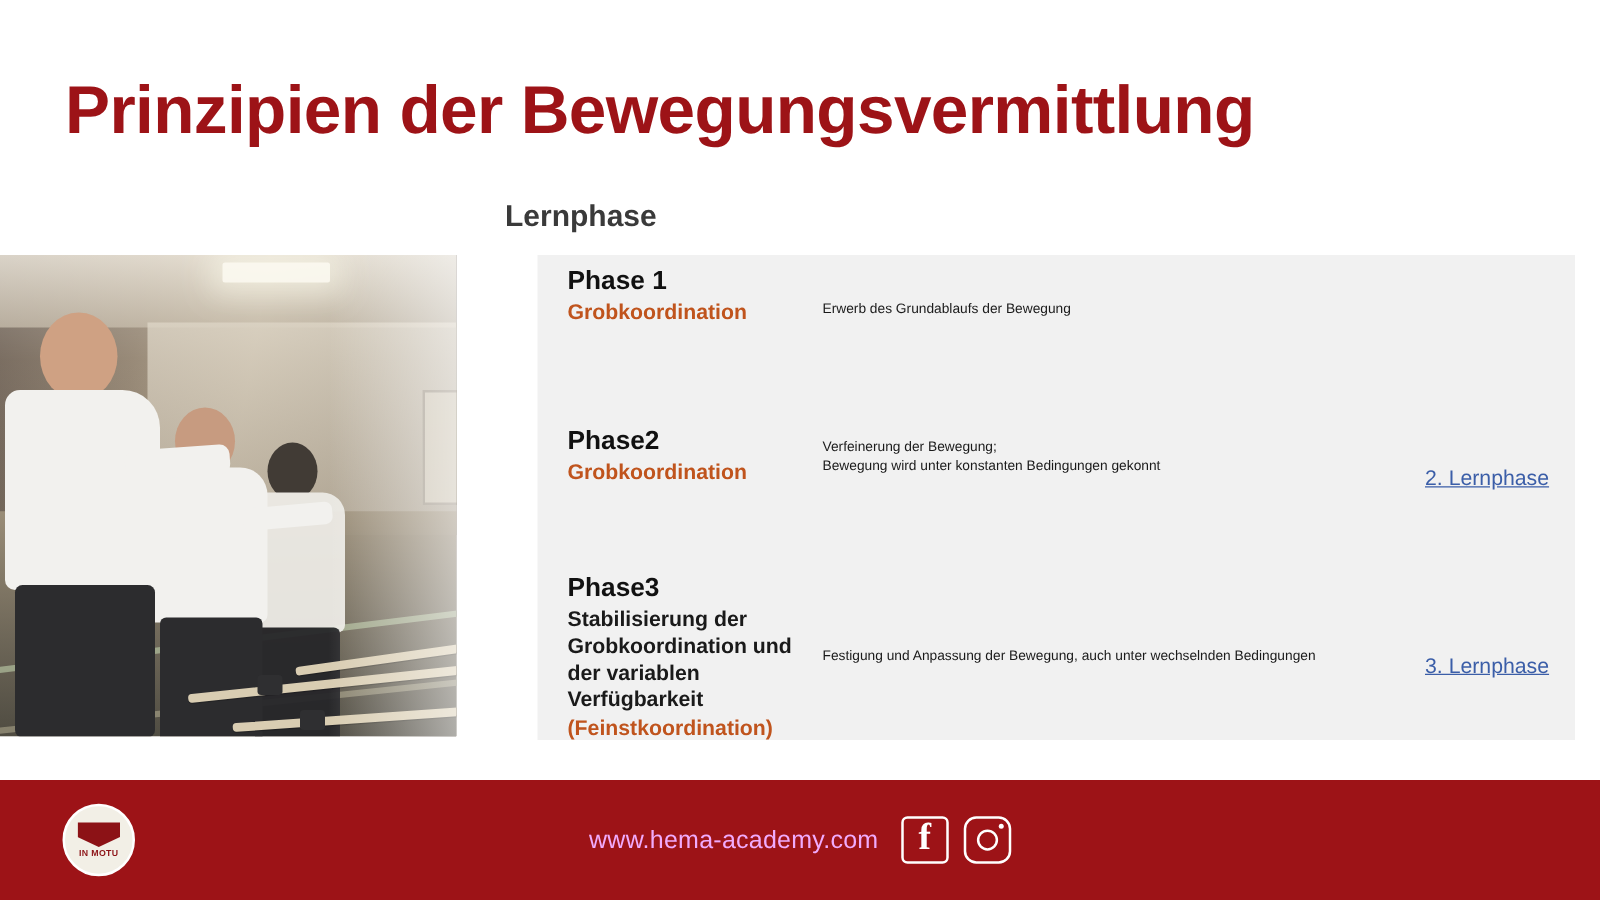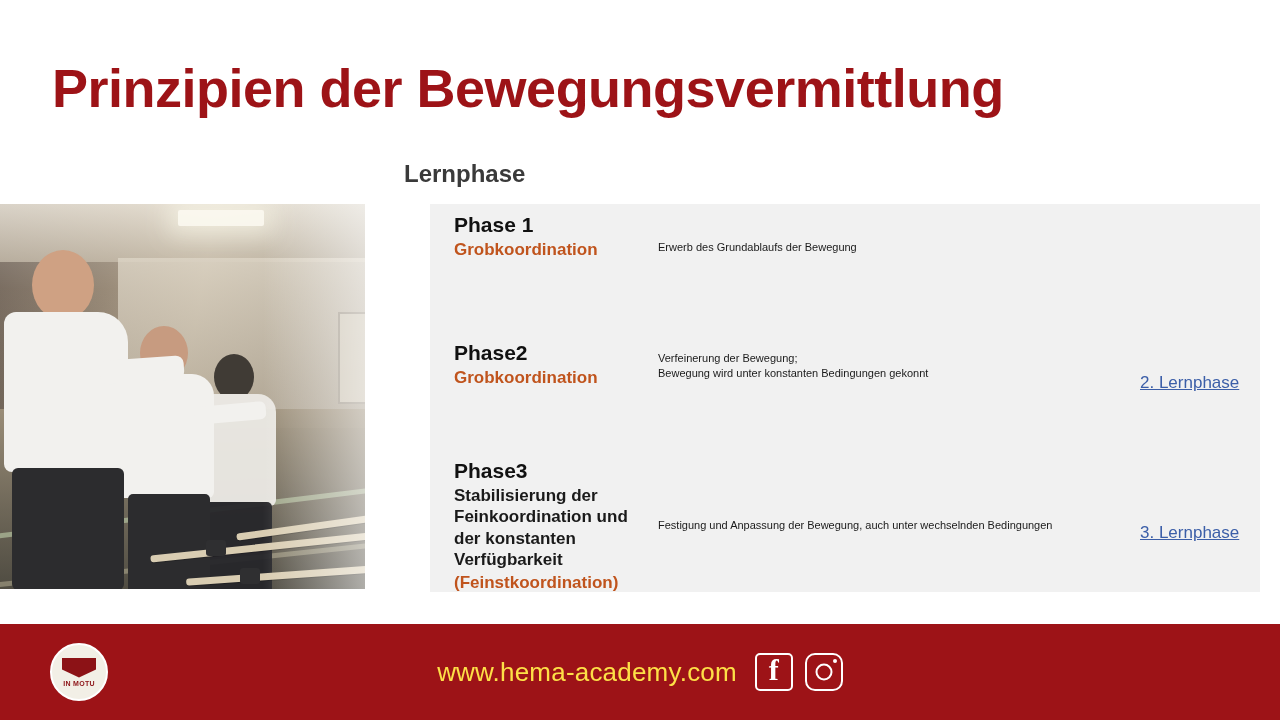--- a/index.html
+++ b/index.html
@@ -209,22 +209,22 @@
     left: 0;
     bottom: 0;
     width: 1280px;
     height: 96px;
     background: #9d1317;
     display: flex;
     align-items: center;
     justify-content: center;
   }
   .footer-url {
-    font-size: 26px;
-    color: #fde047;
+    font-size: 20px;
+    color: #f0abfc;
     letter-spacing: .2px;
   }
   .social {
     display: flex;
     align-items: center;
     gap: 12px;
     margin-left: 18px;
   }
   .ico-box {
     width: 38px; height: 38px;
@@ -349,21 +349,21 @@
 Bewegung wird unter konstanten Bedingungen gekonnt</div>
       </div>
       <div class="col-link">
         <span class="link">2. Lernphase</span>
       </div>
     </div>
 
     <div class="row row3">
       <div class="col-phase">
         <div class="phase-title">Phase3</div>
-        <div class="phase-sub-dark">Stabilisierung der Feinkoordination und der konstanten Verfügbarkeit</div>
+        <div class="phase-sub-dark">Stabilisierung der Grobkoordination und der variablen Verfügbarkeit</div>
         <div class="phase-sub">(Feinstkoordination)</div>
       </div>
       <div class="col-desc">
         <div class="desc">Festigung und Anpassung der Bewegung, auch unter wechselnden Bedingungen</div>
       </div>
       <div class="col-link">
         <span class="link">3. Lernphase</span>
       </div>
     </div>
 

